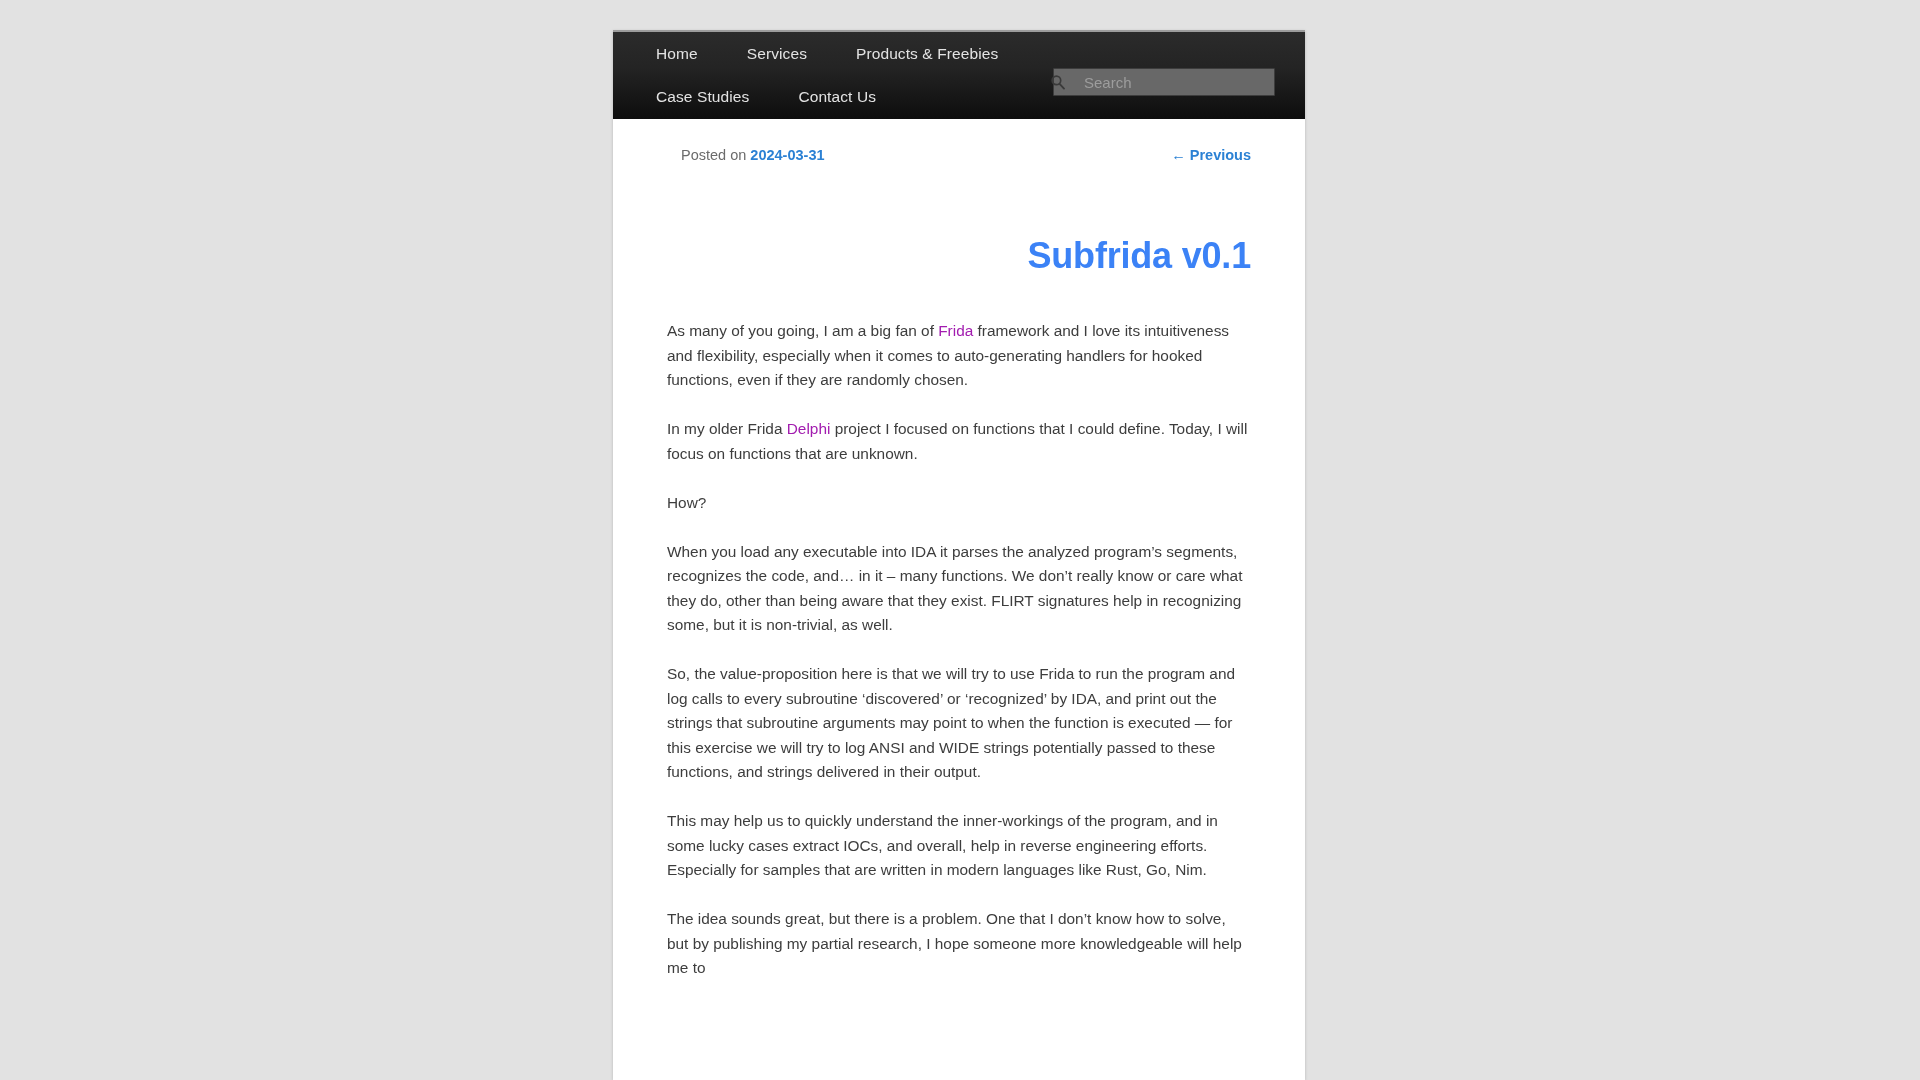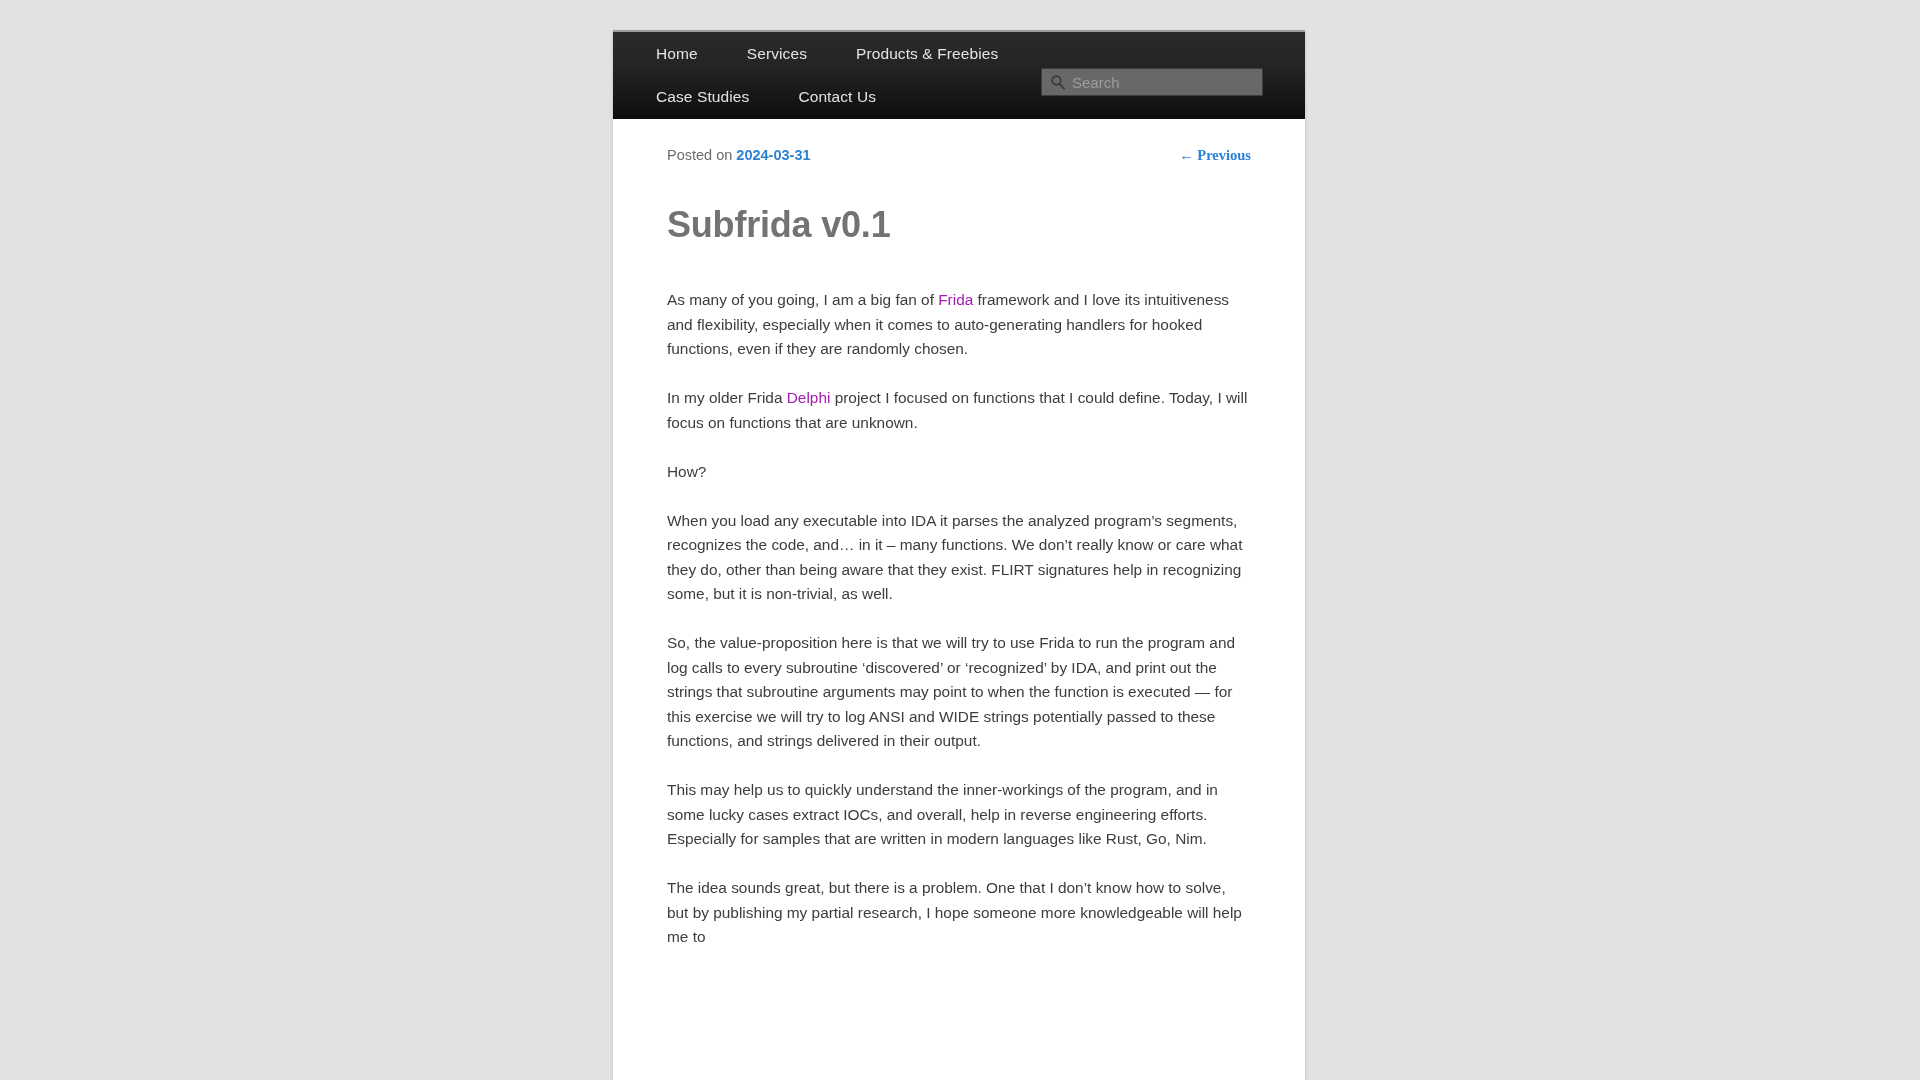--- a/index.html
+++ b/index.html
@@ -76,20 +76,21 @@
     height: 28px;
     box-sizing: border-box;
     background: #686868;
     border: 1px solid #3d3d3d;
     outline: none;
     color: #d8d8d8;
     font-family: "Liberation Sans", sans-serif;
     font-size: 15px;
     padding: 0 8px 0 30px;
     border-radius: 1px;
+    margin-left: 12px;
   }
   .search-input::placeholder {
     color: #9d9d9d;
     opacity: 1;
   }
   .search-icon {
     position: absolute;
     left: 9px;
     top: 6px;
     width: 16px;
@@ -101,44 +102,45 @@
   .content {
     padding: 0 54px 0 54px;
   }
   .entry-meta-top {
     display: flex;
     justify-content: space-between;
     align-items: baseline;
     padding-top: 28px;
     font-size: 14.5px;
     color: #757575;
+    margin-left: 14px;
   }
   .posted-on { color: #6b6b6b; }
   .date-link {
     color: #2b81d4;
     font-weight: bold;
     text-decoration: none;
     cursor: pointer;
   }
   .nav-previous a {
     color: #2b81d4;
     font-weight: bold;
     font-size: 14.5px;
     text-decoration: none;
     cursor: pointer;
-    font-family: Liberation Serif, serif;
   }
 
   .entry-title {
     font-size: 36px;
     font-weight: bold;
-    color: #737373;
-    margin: 40px 0 0 0;
+    color: #3b82f6;
+    margin: 72px 0 0 0;
     line-height: 1.15;
     letter-spacing: -0.2px;
+    text-align: right;
   }
 
   .entry-content {
     margin-top: 43px;
     color: #3d3d3d;
     font-size: 15.4px;
     line-height: 24.5px;
   }
   .entry-content p {
     margin: 0 0 24.5px 0;

